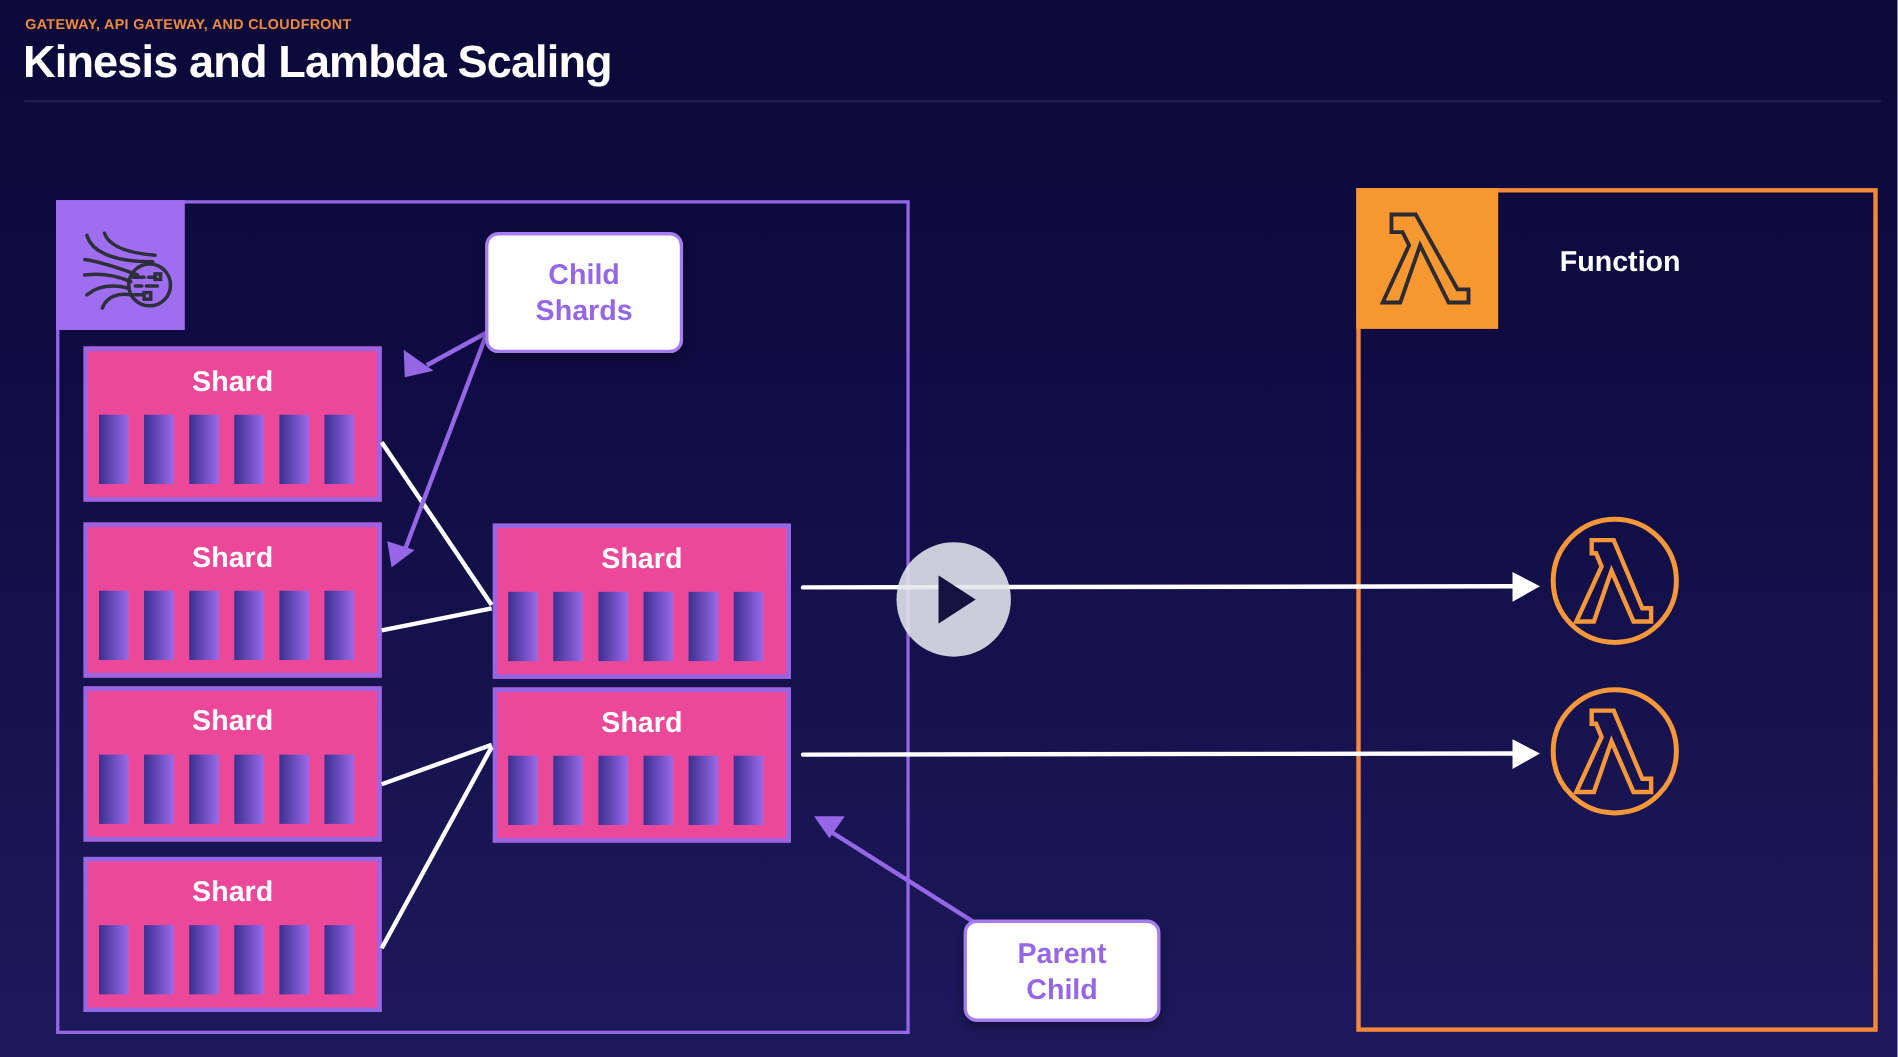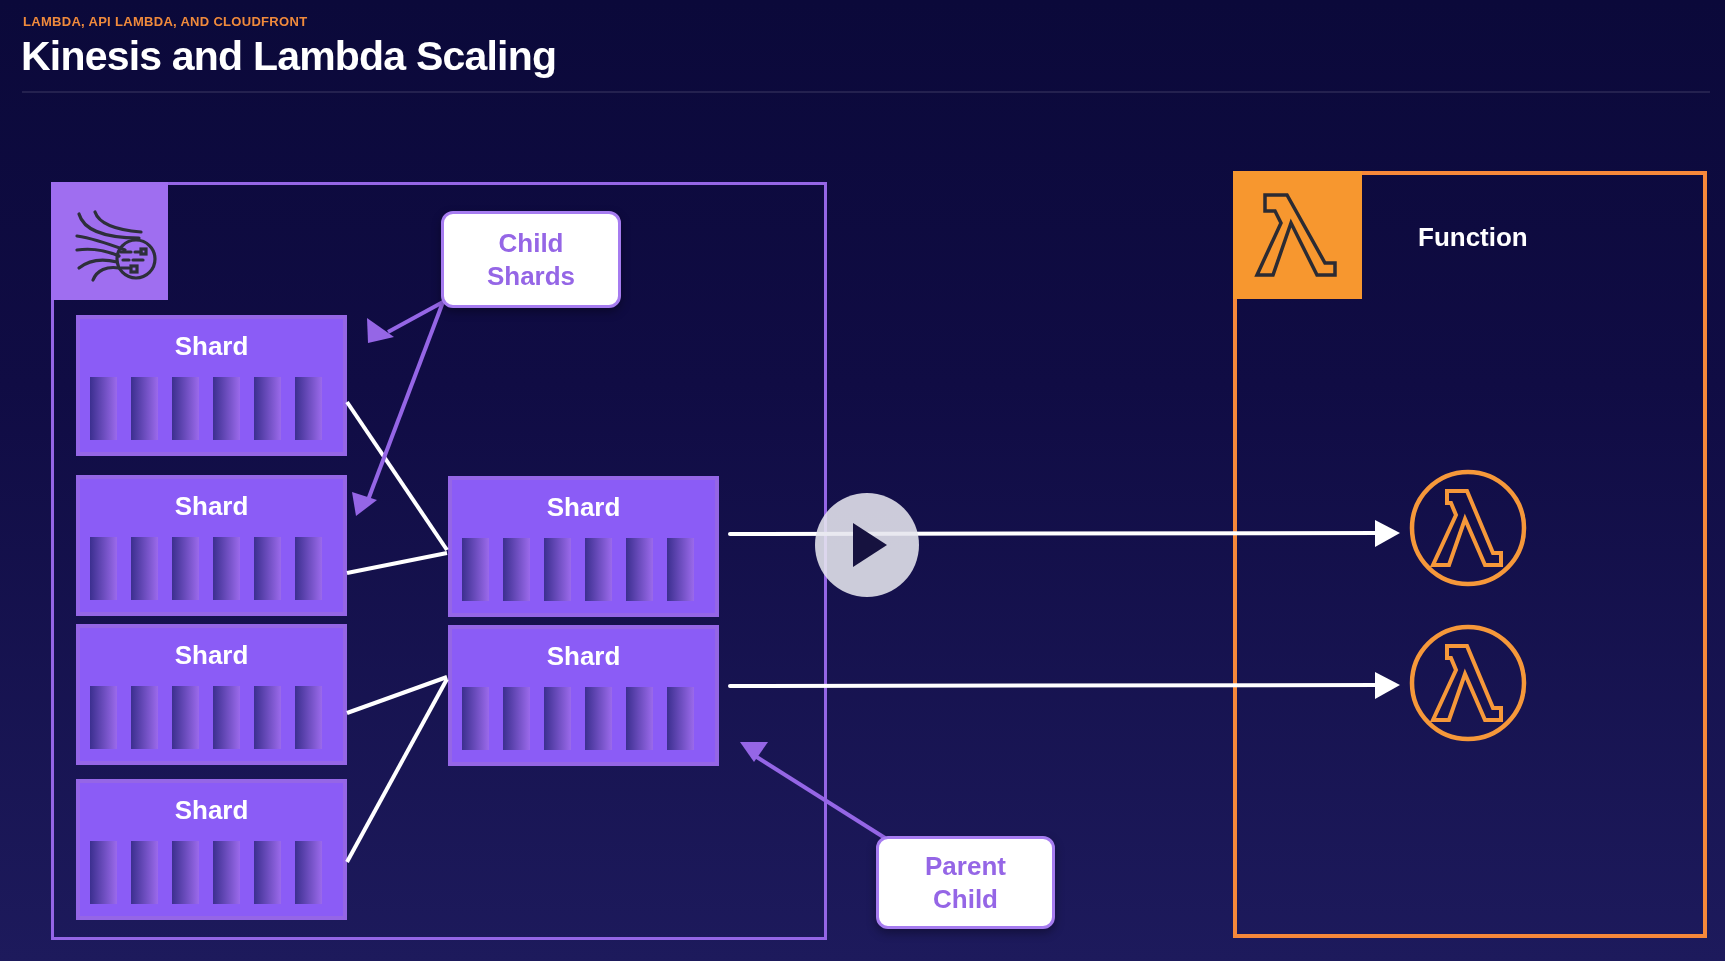--- a/index.html
+++ b/index.html
@@ -25,21 +25,21 @@
     border:3px solid #9566e6; box-sizing:border-box;
   }
   .kinesis-icon {
     position:absolute; left:51px; top:182px; width:117px; height:118px;
     background:#9f6ef0;
   }
   .kinesis-icon svg { position:absolute; left:10px; top:12px; }
   .shard {
     position:absolute; width:271px; height:141px;
     border:4px solid #9566e6; box-sizing:border-box;
-    background:#8b5cf6;
+    background:#ec4899;
   }
   .shard-label {
     position:absolute; left:0; right:0; top:12px; text-align:center;
     color:#fff; font-size:26px; font-weight:700;
   }
   .shard-bars {
     position:absolute; left:10px; top:58px; display:flex; gap:14px;
   }
   .bar {
     width:27px; height:63px;
@@ -70,21 +70,21 @@
     position:absolute; left:815px; top:493px; width:104px; height:104px;
     border-radius:50%; background:rgba(230,230,238,0.88);
     cursor:pointer;
   }
   .play-button svg { position:absolute; left:38px; top:30px; }
   svg.overlay { position:absolute; left:0; top:0; pointer-events:none; }
 </style>
 </head>
 <body>
 
-<div class="subtitle">LAMBDA, API LAMBDA, AND CLOUDFRONT</div>
+<div class="subtitle">GATEWAY, API GATEWAY, AND CLOUDFRONT</div>
 <div class="title">Kinesis and Lambda Scaling</div>
 <div class="divider"></div>
 
 <div class="kinesis-box"></div>
 <div class="kinesis-icon">
   <svg width="100" height="95" viewBox="0 0 100 95">
     <g fill="none" stroke="#2d2f3a" stroke-width="3.2" stroke-linecap="round">
       <path d="M18 20 C 22 34, 40 44, 78 44"></path>
       <path d="M34 18 C 38 30, 56 36, 80 38"></path>
       <path d="M16 42 C 30 44, 48 50, 64 56"></path>
@@ -207,21 +207,21 @@
     <path d="M38 22 H58 L84 84 H92 V96 H76 L56 50 L40 96 H24 L47 46 L42 34 H38 Z" fill="none" stroke="#f6983a" stroke-width="4" stroke-linejoin="miter"></path>
   </svg>
 </div>
 <div class="lambda-circle" style="left:1409px; top:624px;">
   <svg width="120" height="120" viewBox="0 0 120 120">
     <circle cx="59" cy="59" r="56" fill="none" stroke="#f6983a" stroke-width="4.5"></circle>
     <path d="M38 22 H58 L84 84 H92 V96 H76 L56 50 L40 96 H24 L47 46 L42 34 H38 Z" fill="none" stroke="#f6983a" stroke-width="4" stroke-linejoin="miter"></path>
   </svg>
 </div>
 
-<div class="callout" style="left:441px; top:211px; width:180px; height:97px;">
+<div class="callout" style="left:441px; top:211px; width:180px; height:110px;">
   <span style="display:block; width:110px;">Child Shards</span>
 </div>
 <div class="callout" style="left:876px; top:836px; width:179px; height:93px;">
   <span style="display:block; width:110px;">Parent Child</span>
 </div>
 
 <div class="play-button">
   <svg width="36" height="44" viewBox="0 0 36 44">
     <polygon points="0,0 34,22 0,44" fill="#16123f"></polygon>
   </svg>

